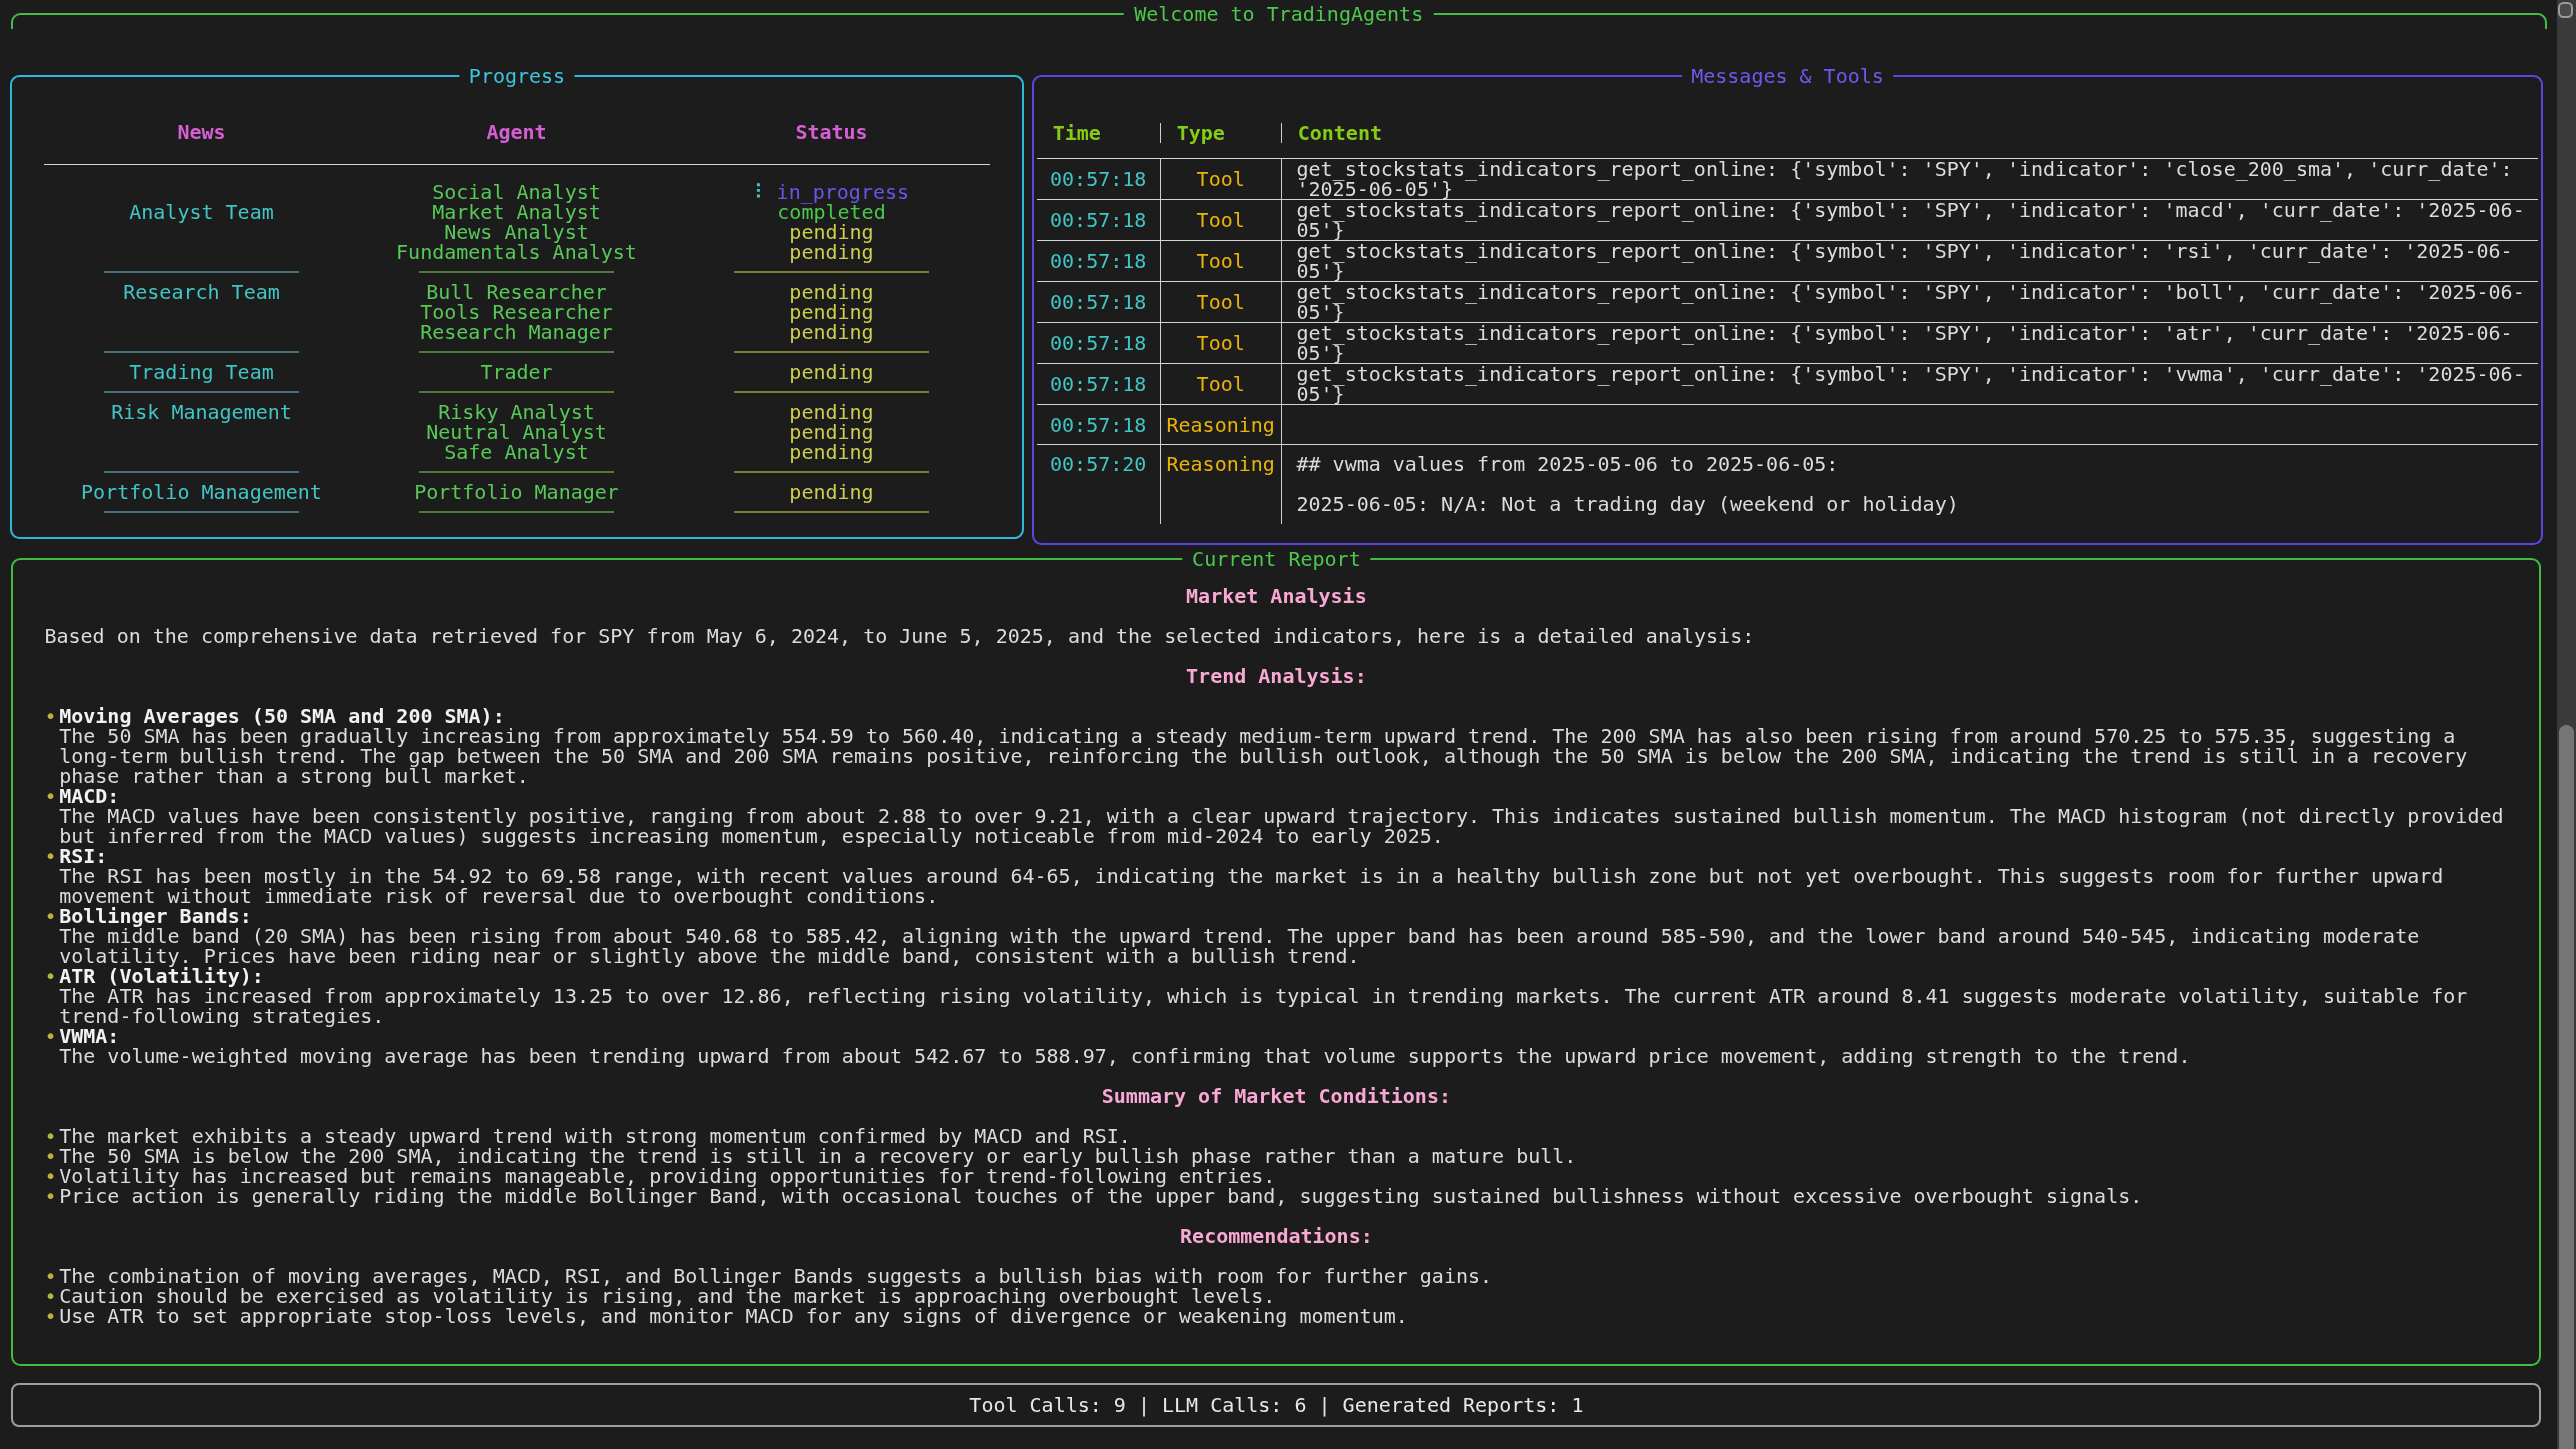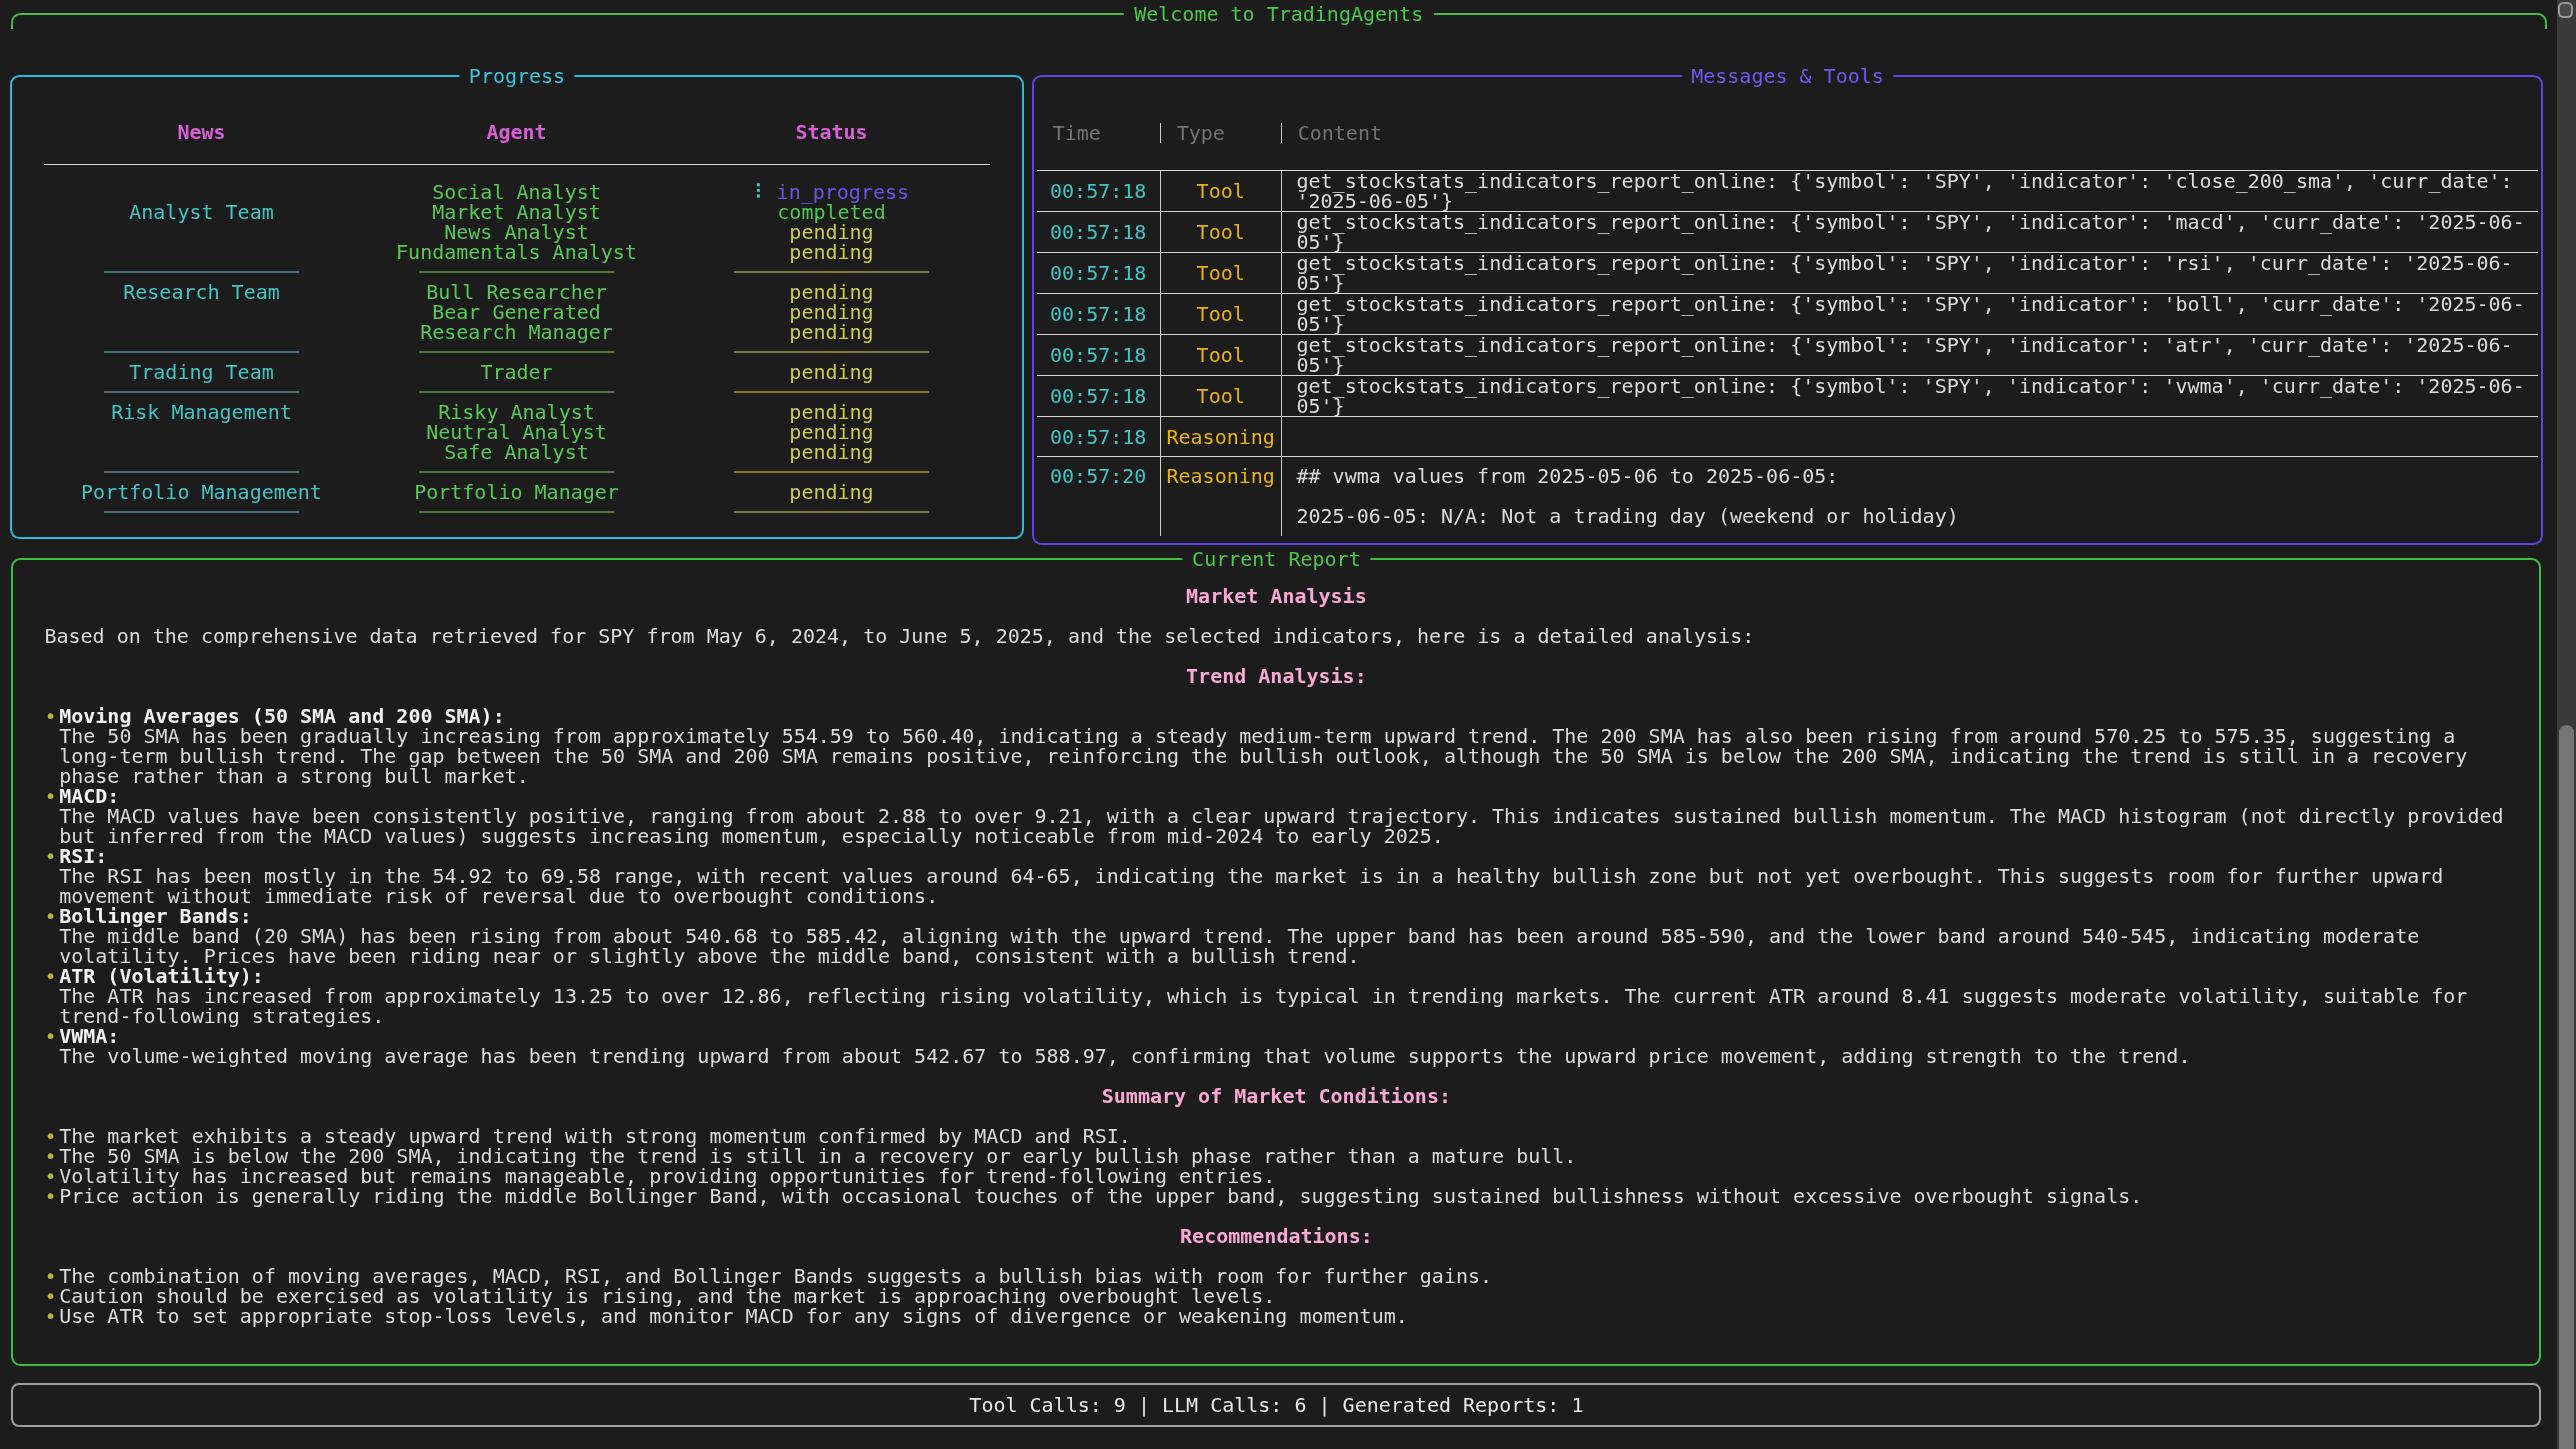--- a/index.html
+++ b/index.html
@@ -44,21 +44,21 @@
   .st-pending{color:#cdcd4f;}
   .spin{color:#41c5c5;margin-right:8px;}
   .psep{display:grid;grid-template-columns:315px 315px 315px;height:20px;align-items:center;}
   .psep span{display:block;width:195px;height:1.3px;margin:0 auto;}
   .psep .s1{background:#45707c;}
   .psep .s2{background:#4f7a38;}
   .psep .s3{background:#7e7e33;}
   
   .mtable{margin:46px 2.7px 0 2.7px;}
   .mhead,.mrow{display:grid;grid-template-columns:124px 121px auto;}
-  .mhead{font-weight:normal;color:#737373;padding-bottom:27px;border-bottom:1.3px solid #d8d8d8;}
+  .mhead{font-weight:bold;color:#84cc16;padding-bottom:15px;border-bottom:1.3px solid #d8d8d8;}
   .mhead > div{padding-left:16px;}
   .mhead .hc1,.mrow .c1{border-right:1.3px solid #cfcfcf;}
   .mhead .hc2,.mrow .c2{border-right:1.3px solid #cfcfcf;}
   .mrow{border-bottom:1.3px solid #d4d4d4;min-height:39px;align-items:center;}
   .mrow.last{border-bottom:none;align-items:start;}
   .mrow .c1{color:#41c5c5;text-align:center;align-self:stretch;display:flex;align-items:center;justify-content:center;}
   .mrow .c2{color:#eab308;text-align:right;align-self:stretch;display:flex;align-items:center;justify-content:center;}
   .mrow.last .c1,.mrow.last .c2{align-items:flex-start;padding-top:9.4px;}
   .mrow .c3{color:#dcdcdc;padding-left:14.8px;white-space:pre-wrap;}
   .mrow.last .c3{padding-top:9.4px;padding-bottom:9.4px;}
@@ -130,21 +130,21 @@
             <span class="s2"></span>
             <span class="s3"></span>
           </div>
           <div class="prow">
             <div class="team">Research Team</div>
             <div class="agent">Bull Researcher</div>
             <div><span class="st-pending">pending</span></div>
           </div>
           <div class="prow">
             <div class="team"></div>
-            <div class="agent">Bear Generated</div>
+            <div class="agent">Tools Researcher</div>
             <div><span class="st-pending">pending</span></div>
           </div>
           <div class="prow">
             <div class="team"></div>
             <div class="agent">Research Manager</div>
             <div><span class="st-pending">pending</span></div>
           </div>
           <div class="psep">
             <span class="s1"></span>
             <span class="s2"></span>

